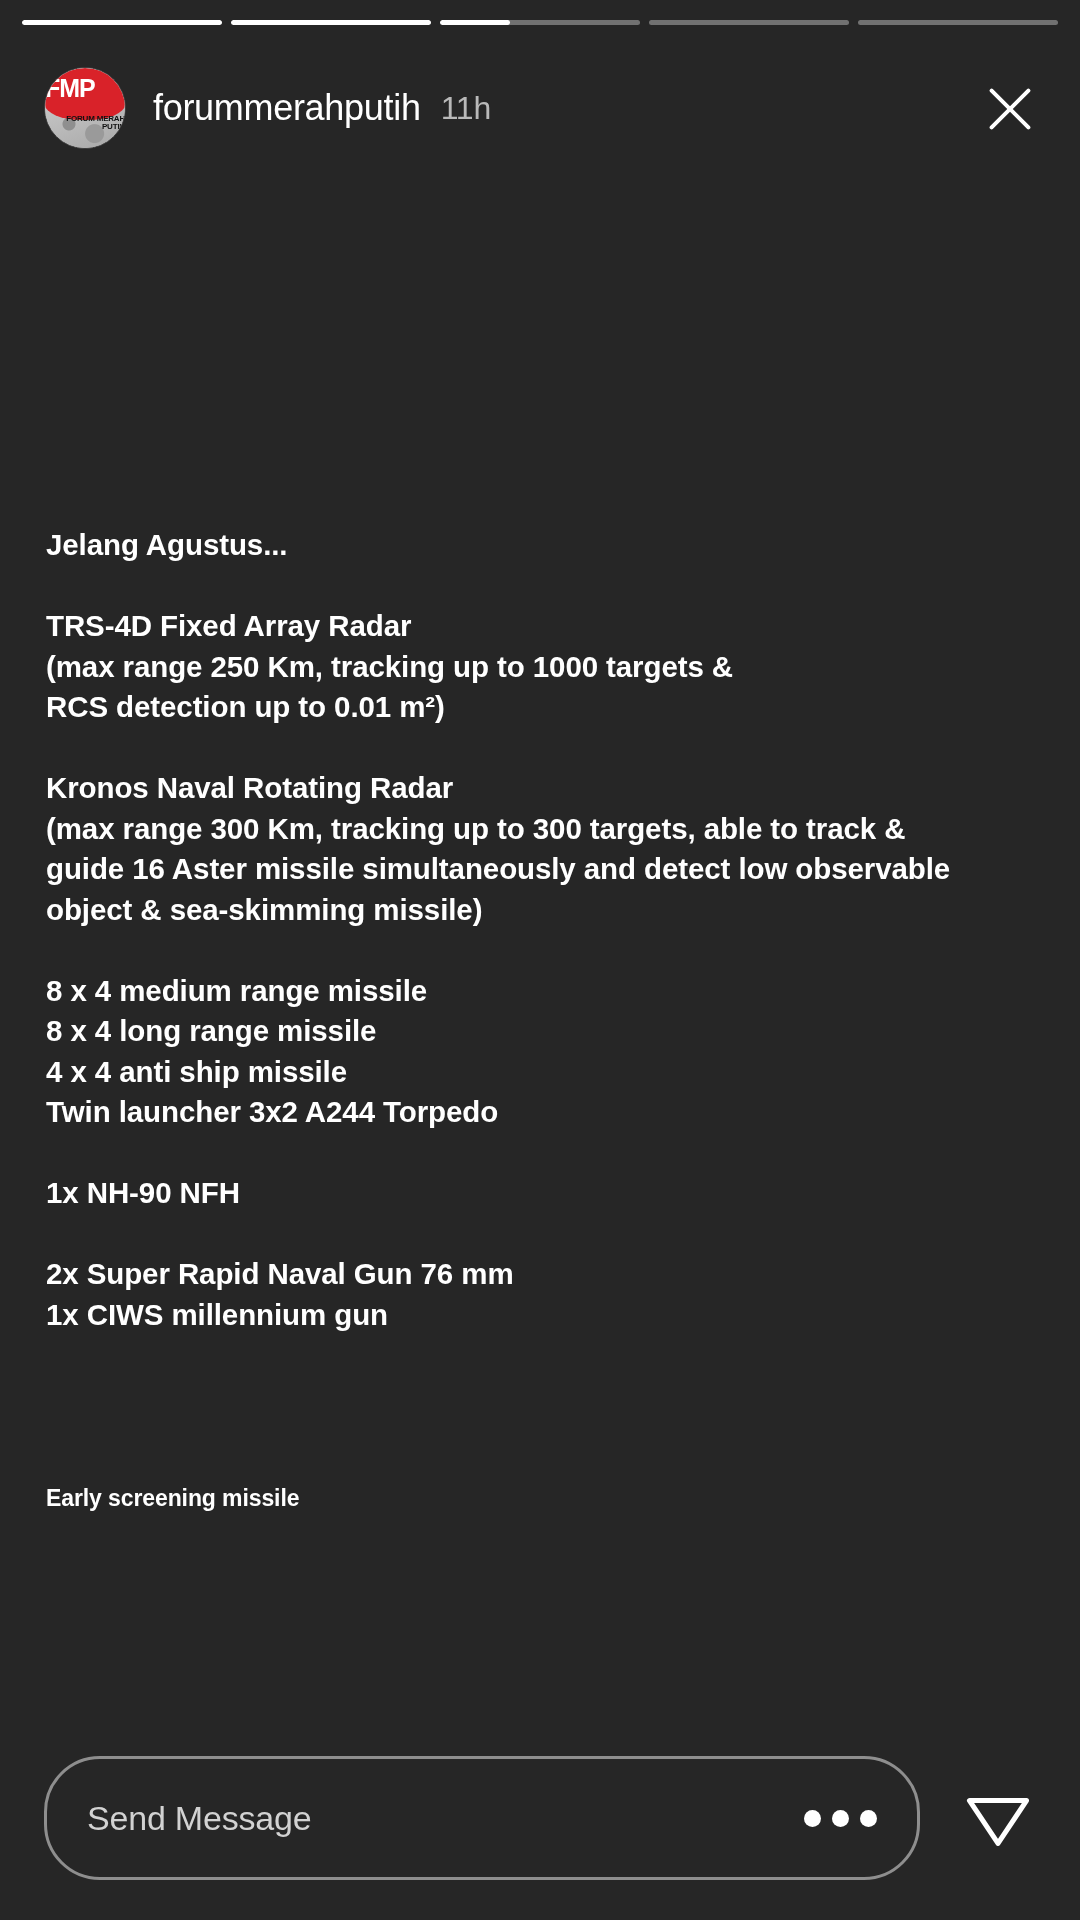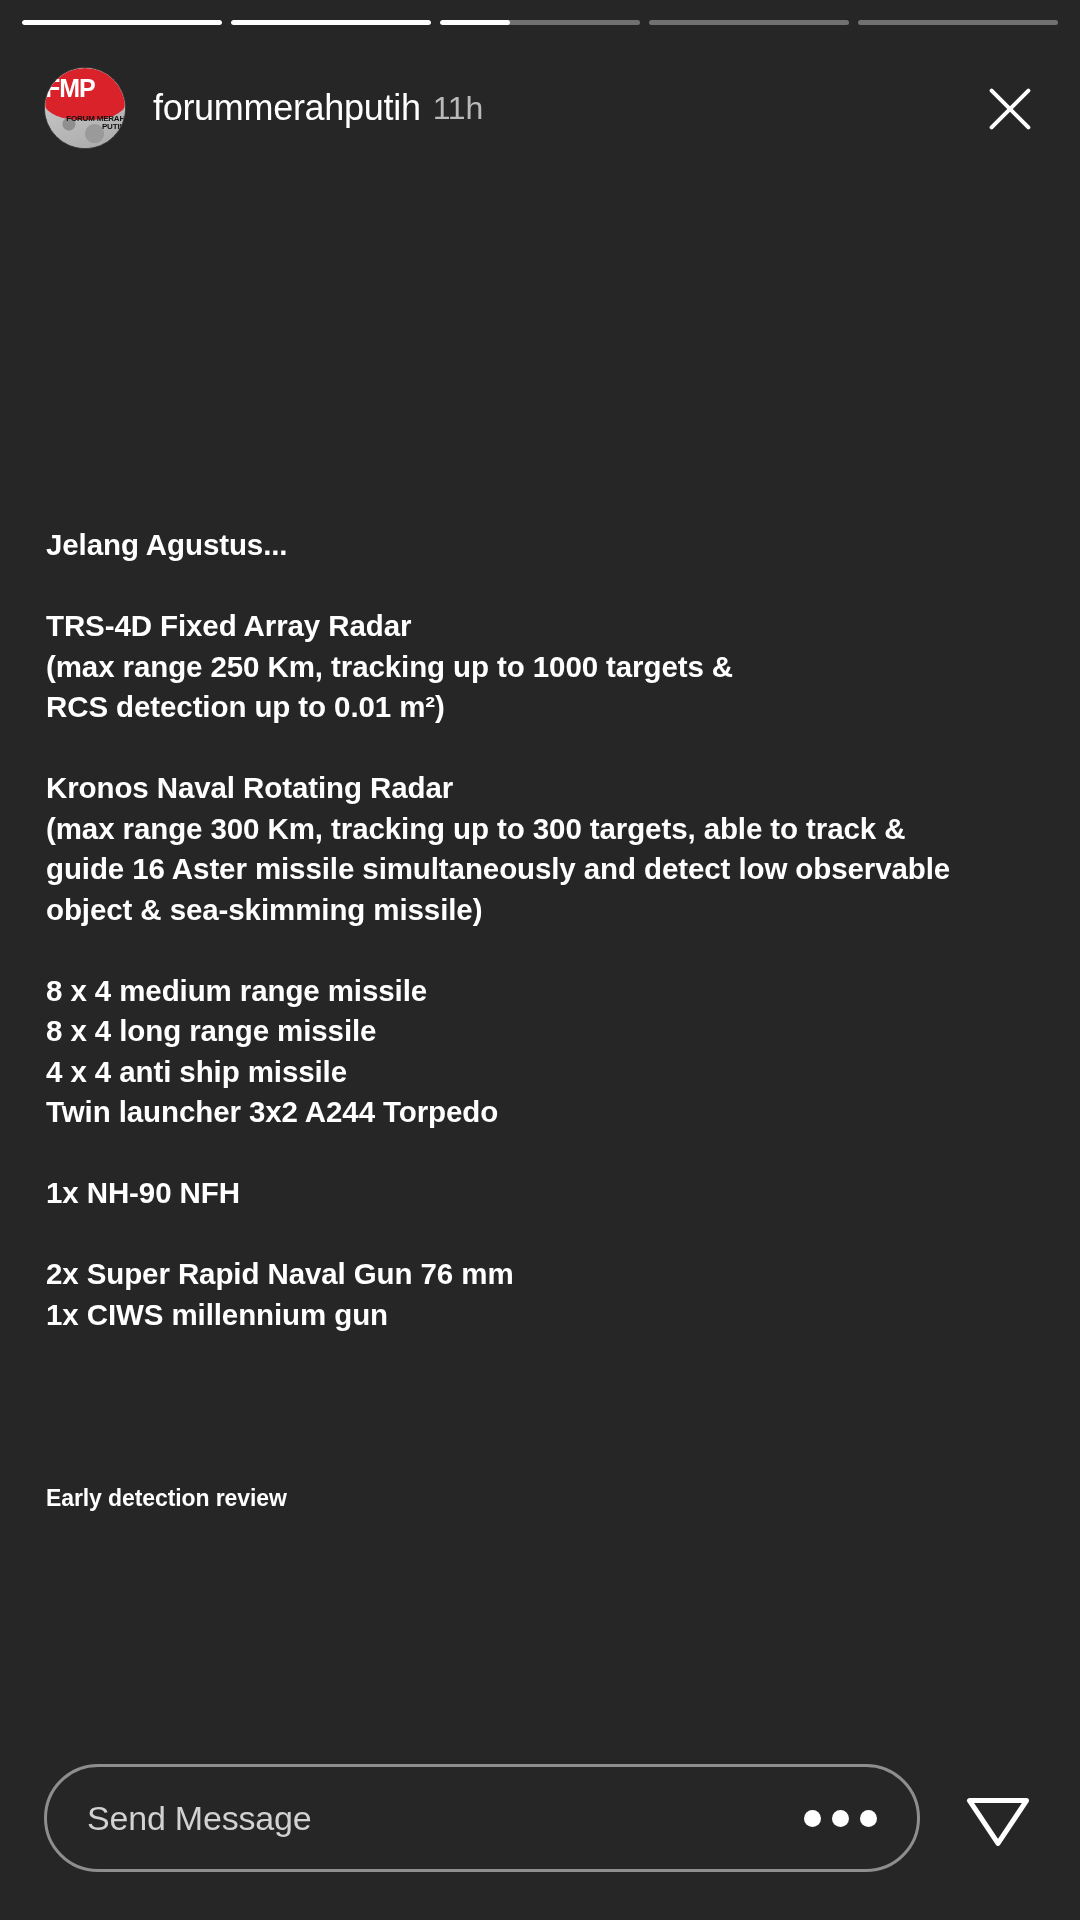--- a/index.html
+++ b/index.html
@@ -101,21 +101,21 @@
   .username {
     color: #ffffff;
     font-size: 36px;
     font-weight: normal;
     margin-left: 27px;
     letter-spacing: -0.3px;
   }
   .timestamp {
     color: #b9b9b9;
     font-size: 32px;
-    margin-left: 12px;
+    margin-left: 20px;
     letter-spacing: -0.2px;
   }
   .close-btn {
     margin-left: auto;
     width: 62px;
     height: 62px;
     position: relative;
   }
   .close-btn::before, .close-btn::after {
     content: "";
@@ -158,21 +158,21 @@
     position: absolute;
     left: 0; right: 0;
     bottom: 42px;
     height: 120px;
     display: flex;
     align-items: center;
     padding: 0 44px;
   }
   .msg-box {
     flex: 1 1 auto;
-    height: 108px;
+    height: 124px;
     border: 3px solid #8e8e8e;
     border-radius: 56px;
     display: flex;
     align-items: center;
     padding: 0 40px;
   }
   .msg-input {
     flex: 1 1 auto;
     background: transparent;
     border: none;
@@ -251,21 +251,21 @@
 
 8 x 4 medium range missile
 8 x 4 long range missile
 4 x 4 anti ship missile
 Twin launcher 3x2 A244 Torpedo
 
 1x NH-90 NFH
 
 2x Super Rapid Naval Gun 76 mm
 1x CIWS millennium gun</div>
-  <div class="footnote">Early detection review</div>
+  <div class="footnote">Early screening missile</div>
 
   <div class="bottom">
     <div class="msg-box">
       <input class="msg-input" type="text" placeholder="Send Message" style="">
       <div class="dots">
         <i></i>
           <i></i>
           <i></i>
       </div>
     </div>

